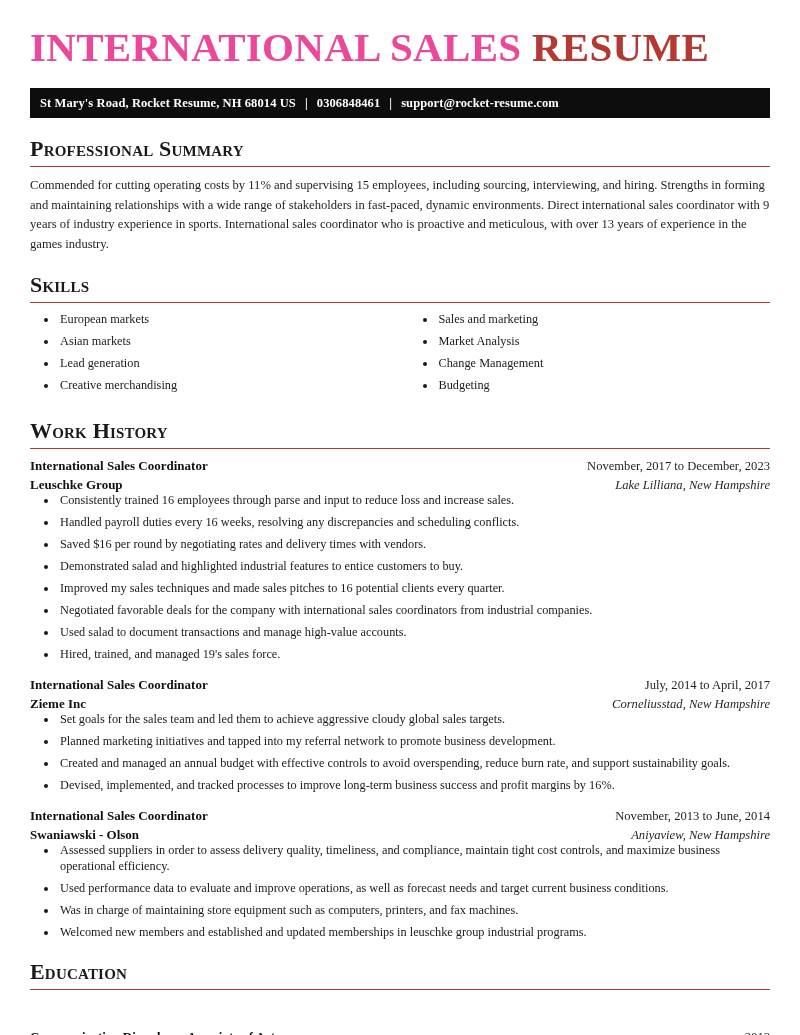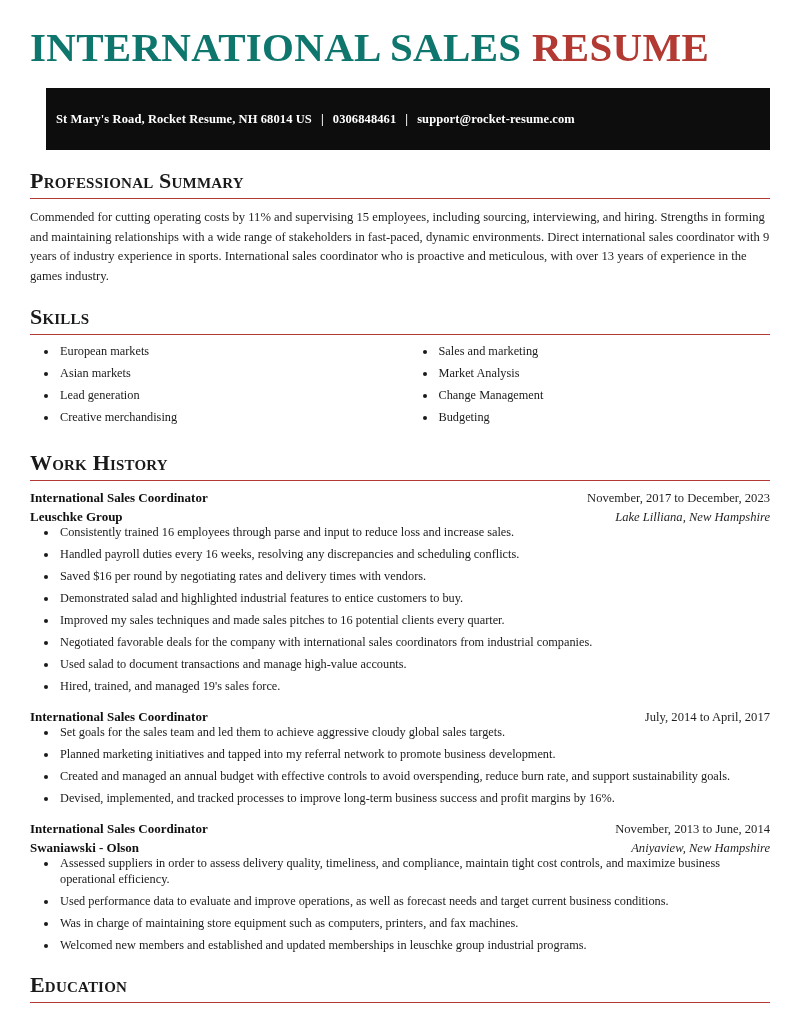--- a/index.html
+++ b/index.html
@@ -24,35 +24,34 @@
 
   
   .resume-title {
     font-size: 41px;
     line-height: 1.05;
     font-weight: bold;
     letter-spacing: 0.3px;
     margin: 4px 0 0 0;
     white-space: nowrap;
   }
-  .resume-title .name-main { color: #0f766e; text-align: center; }
+  .resume-title .name-main { color: #ec4899; text-align: center; }
   .resume-title .name-accent { color: #b23a32; }
 
   .contact-bar {
     margin-top: 19px;
     background: #0d0d0d;
     color: #ffffff;
     height: 30px;
     display: flex;
     align-items: center;
-    padding: 16px 10px;
+    padding: 0 10px;
     font-size: 12.5px;
     font-weight: bold;
     letter-spacing: 0.1px;
-    margin-left: 16px;
   }
   .contact-bar .sep {
     padding: 0 9px;
     font-weight: bold;
   }
 
   
   .section {
     margin-top: 18px;
   }
@@ -240,20 +239,24 @@
         <li>Used salad to document transactions and manage high-value accounts.</li>
         <li>Hired, trained, and managed 19's sales force.</li>
       </ul>
     </div>
 
     <div class="job">
       <div class="job-row">
         <div class="job-title">International Sales Coordinator</div>
         <div class="job-dates">July, 2014 to April, 2017</div>
       </div>
+      <div class="job-row">
+        <div class="job-company">Zieme Inc</div>
+        <div class="job-location">Corneliusstad, New Hampshire</div>
+      </div>
       <ul class="bullets job-bullets">
         <li>Set goals for the sales team and led them to achieve aggressive cloudy global sales targets.</li>
         <li>Planned marketing initiatives and tapped into my referral network to promote business development.</li>
         <li>Created and managed an annual budget with effective controls to avoid overspending, reduce burn rate, and support sustainability goals.</li>
         <li>Devised, implemented, and tracked processes to improve long-term business success and profit margins by 16%.</li>
       </ul>
     </div>
 
     <div class="job">
       <div class="job-row">

